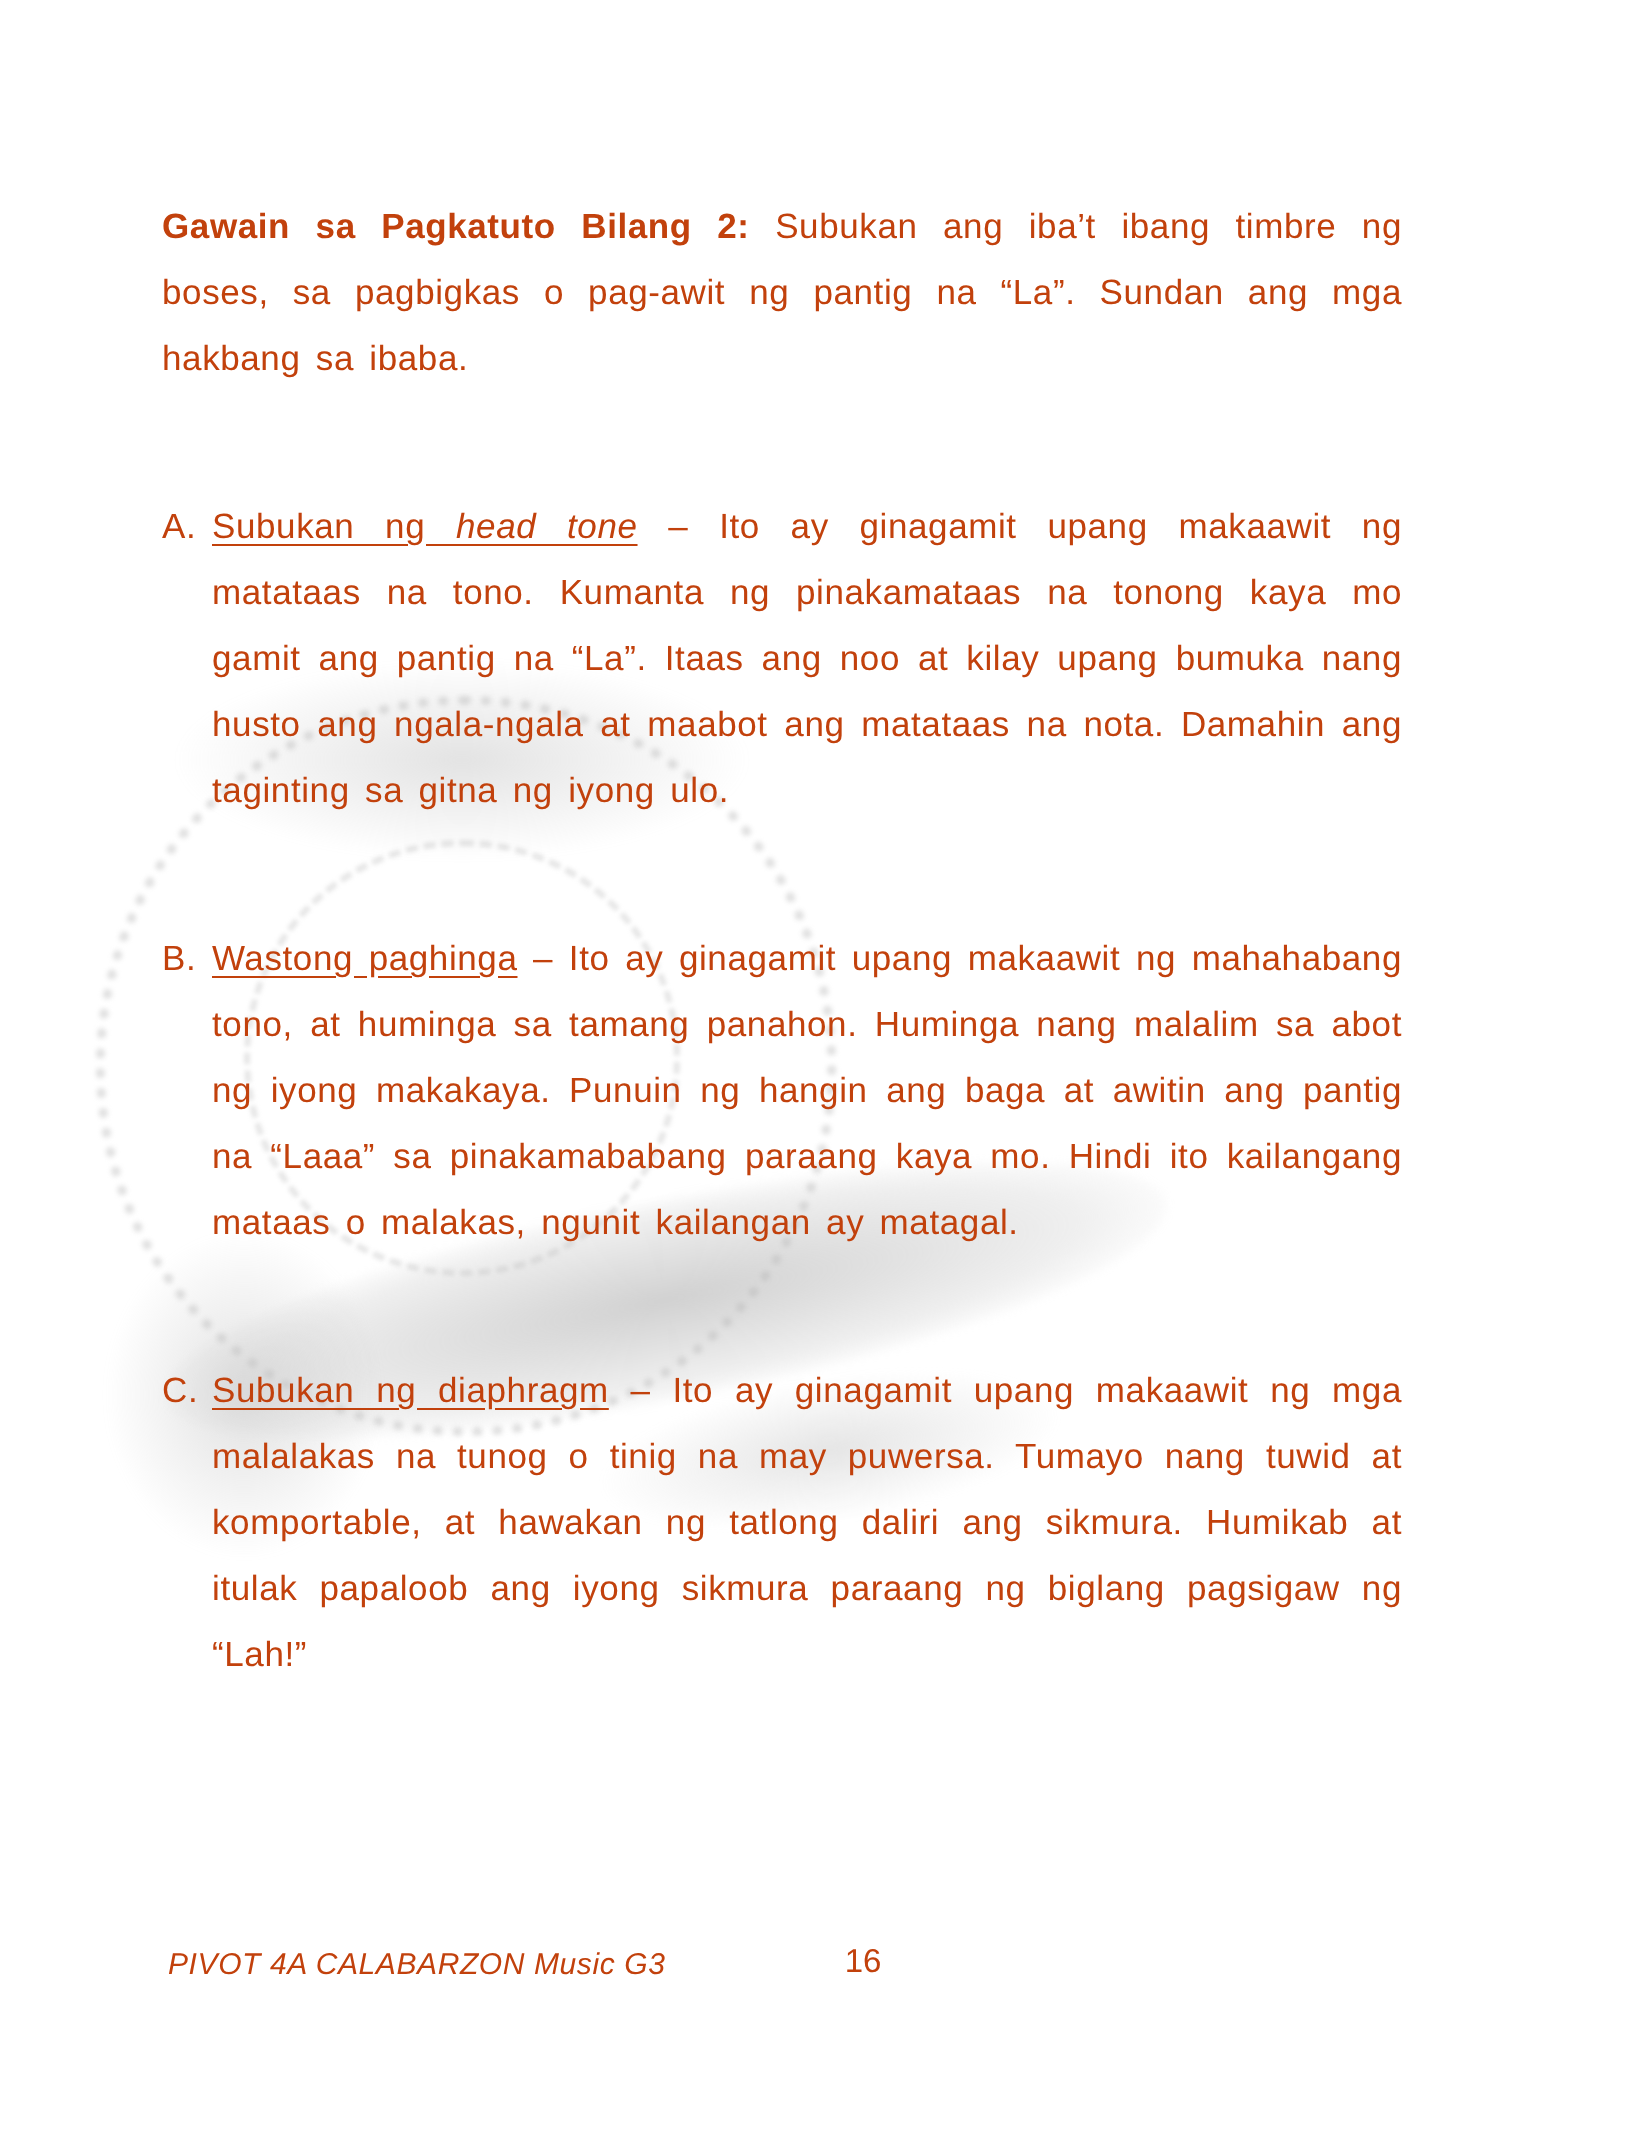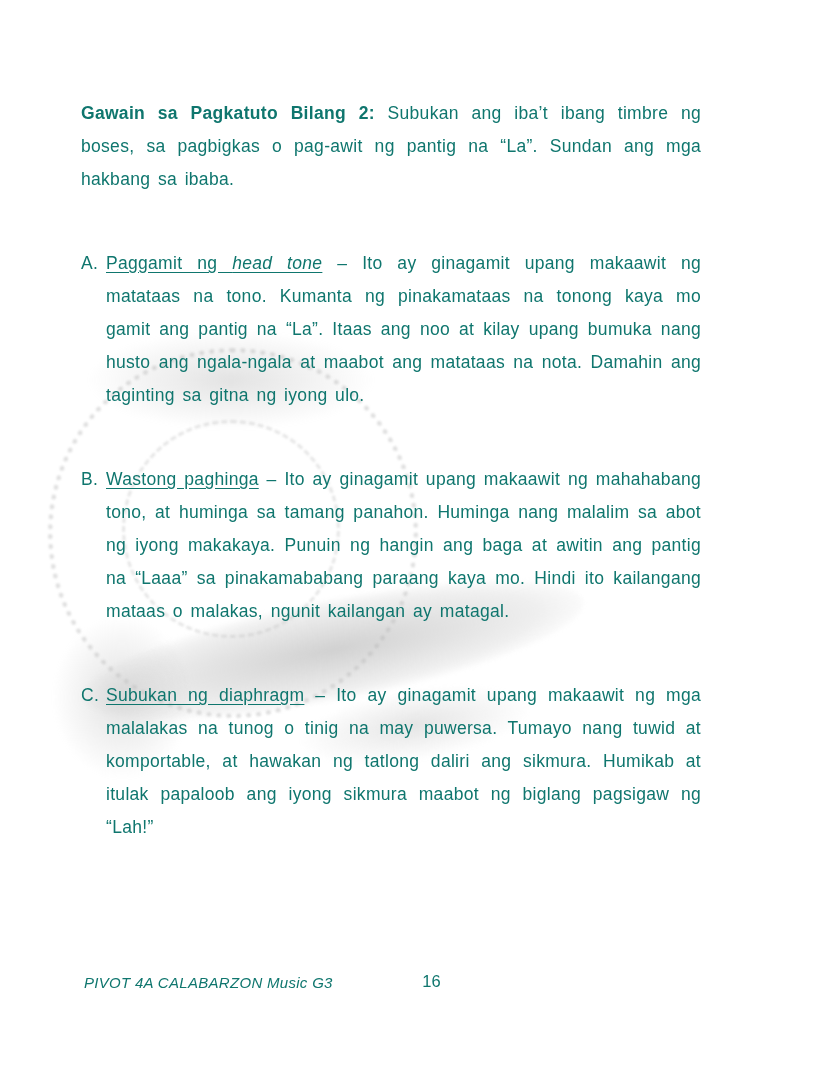--- a/index.html
+++ b/index.html
@@ -3,21 +3,21 @@
 <meta charset="utf-8">
 <style>
   html, body { margin: 0; padding: 0; background: #ffffff; }
 
   .page {
     position: relative;
     width: 825px;
     height: 1075px;
     background: #ffffff;
     font-family: "Liberation Sans", sans-serif;
-    color: #0f766e;
+    color: #c2410c;
     overflow: hidden;
   }
 
   
   .watermark { position: absolute; inset: 0; z-index: 0; pointer-events: none; }
   .wm-ring-outer {
     position: absolute; left: 48px; top: 348px; width: 360px; height: 360px;
     border: 5px dotted #c6c6c6; border-radius: 50%;
     opacity: 0.55; filter: blur(1.2px);
   }
@@ -98,31 +98,31 @@
 
   <div class="content">
 
     <p class="intro">
       <span class="lead">Gawain sa Pagkatuto Bilang 2:</span>
       <span>Subukan ang iba’t ibang timbre ng boses, sa pagbigkas o pag-awit ng pantig na “La”. Sundan ang mga hakbang sa ibaba.</span>
     </p>
 
     <div class="section">
       <span class="marker">A.</span>
-      <span class="heading"><span>Paggamit ng </span><span class="it">head tone</span></span><span> – </span><span>Ito ay ginagamit upang makaawit ng matataas na tono. Kumanta ng pinakamataas na tonong kaya mo gamit ang pantig na “La”. Itaas ang noo at kilay upang bumuka nang husto ang ngala-ngala at maabot ang matataas na nota. Damahin ang taginting sa gitna ng iyong ulo.</span>
+      <span class="heading"><span>Subukan ng </span><span class="it">head tone</span></span><span> – </span><span>Ito ay ginagamit upang makaawit ng matataas na tono. Kumanta ng pinakamataas na tonong kaya mo gamit ang pantig na “La”. Itaas ang noo at kilay upang bumuka nang husto ang ngala-ngala at maabot ang matataas na nota. Damahin ang taginting sa gitna ng iyong ulo.</span>
     </div>
 
     <div class="section">
       <span class="marker">B.</span>
       <span class="heading"><span>Wastong paghinga</span><span class="it"></span></span><span> – </span><span>Ito ay ginagamit upang makaawit ng mahahabang tono, at huminga sa tamang panahon. Huminga nang malalim sa abot ng iyong makakaya. Punuin ng hangin ang baga at awitin ang pantig na “Laaa” sa pinakamababang paraang kaya mo. Hindi ito kailangang mataas o malakas, ngunit kailangan ay matagal.</span>
     </div>
 
     <div class="section">
       <span class="marker">C.</span>
-      <span class="heading"><span>Subukan ng diaphragm</span><span class="it"></span></span><span> – </span><span>Ito ay ginagamit upang makaawit ng mga malalakas na tunog o tinig na may puwersa. Tumayo nang tuwid at komportable, at hawakan ng tatlong daliri ang sikmura. Humikab at itulak papaloob ang iyong sikmura maabot ng biglang pagsigaw ng “Lah!”</span>
+      <span class="heading"><span>Subukan ng diaphragm</span><span class="it"></span></span><span> – </span><span>Ito ay ginagamit upang makaawit ng mga malalakas na tunog o tinig na may puwersa. Tumayo nang tuwid at komportable, at hawakan ng tatlong daliri ang sikmura. Humikab at itulak papaloob ang iyong sikmura paraang ng biglang pagsigaw ng “Lah!”</span>
     </div>
 
   </div>
 
   <div class="footer">
     <span class="footer-left">PIVOT 4A CALABARZON Music G3</span>
     <span class="footer-page">16</span>
   </div>
 
 </div>

